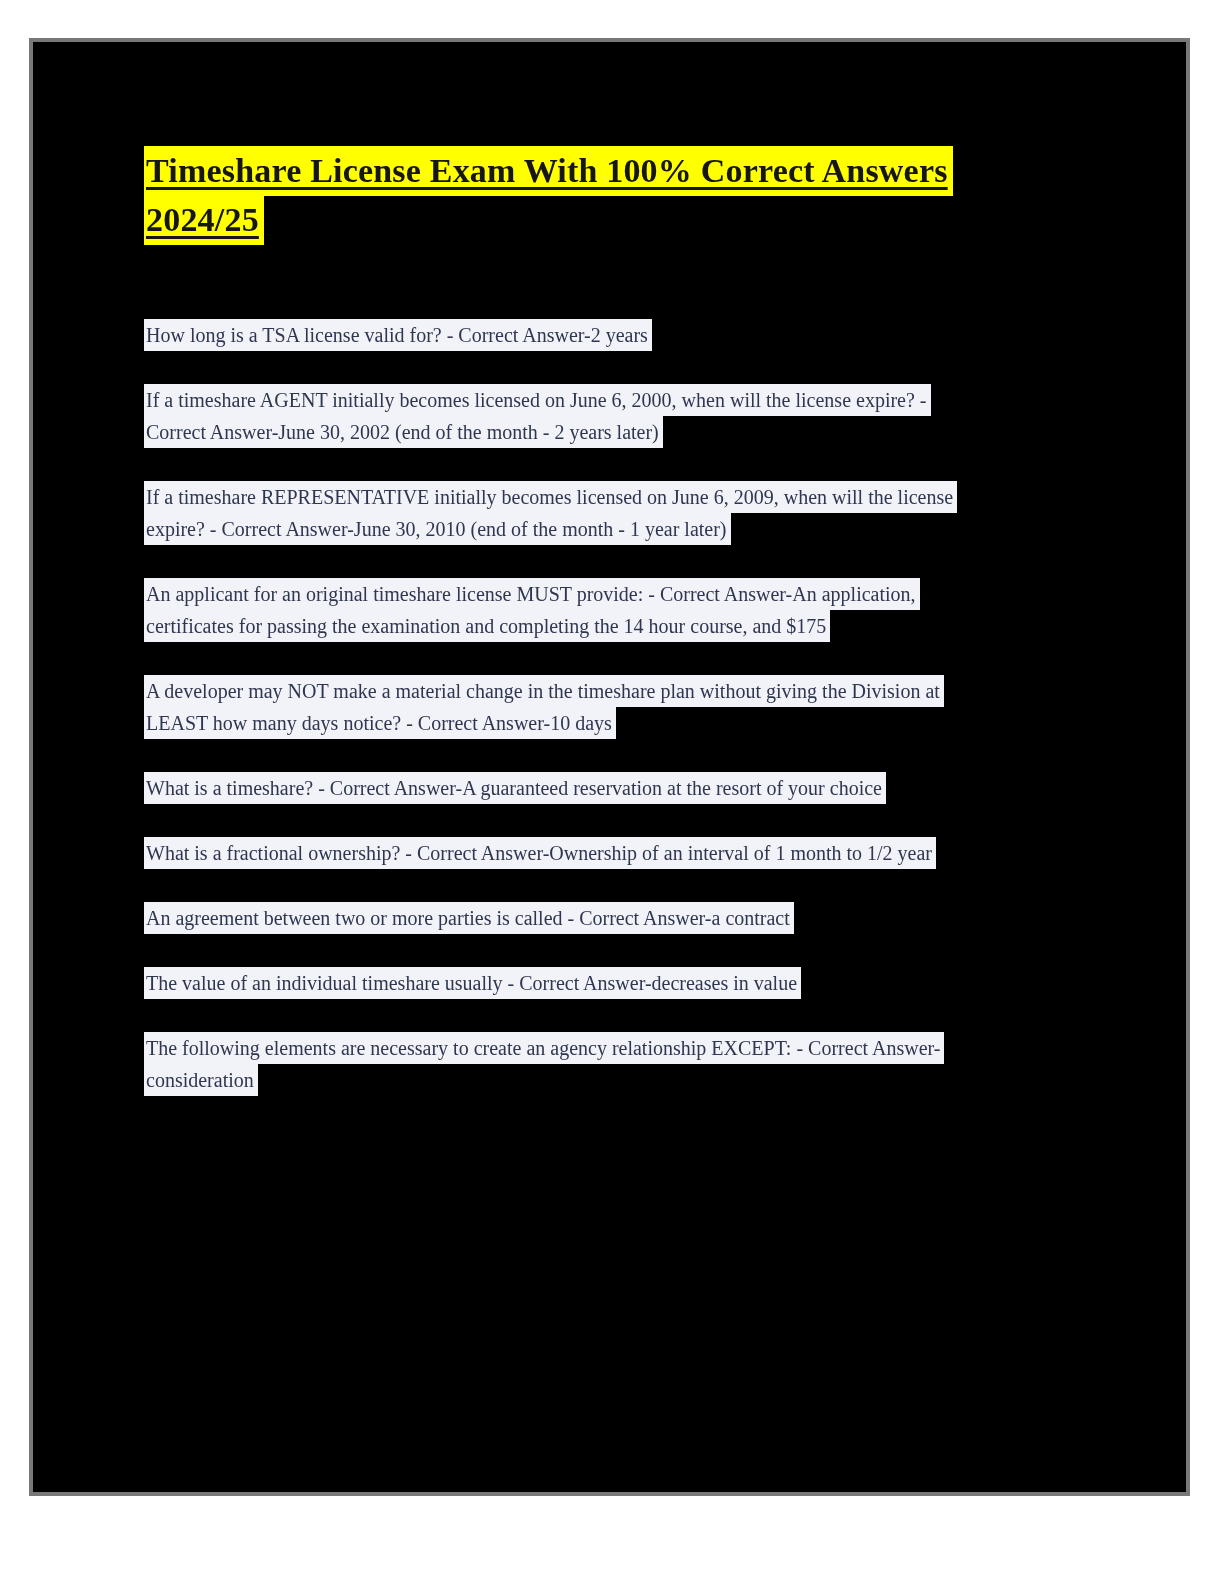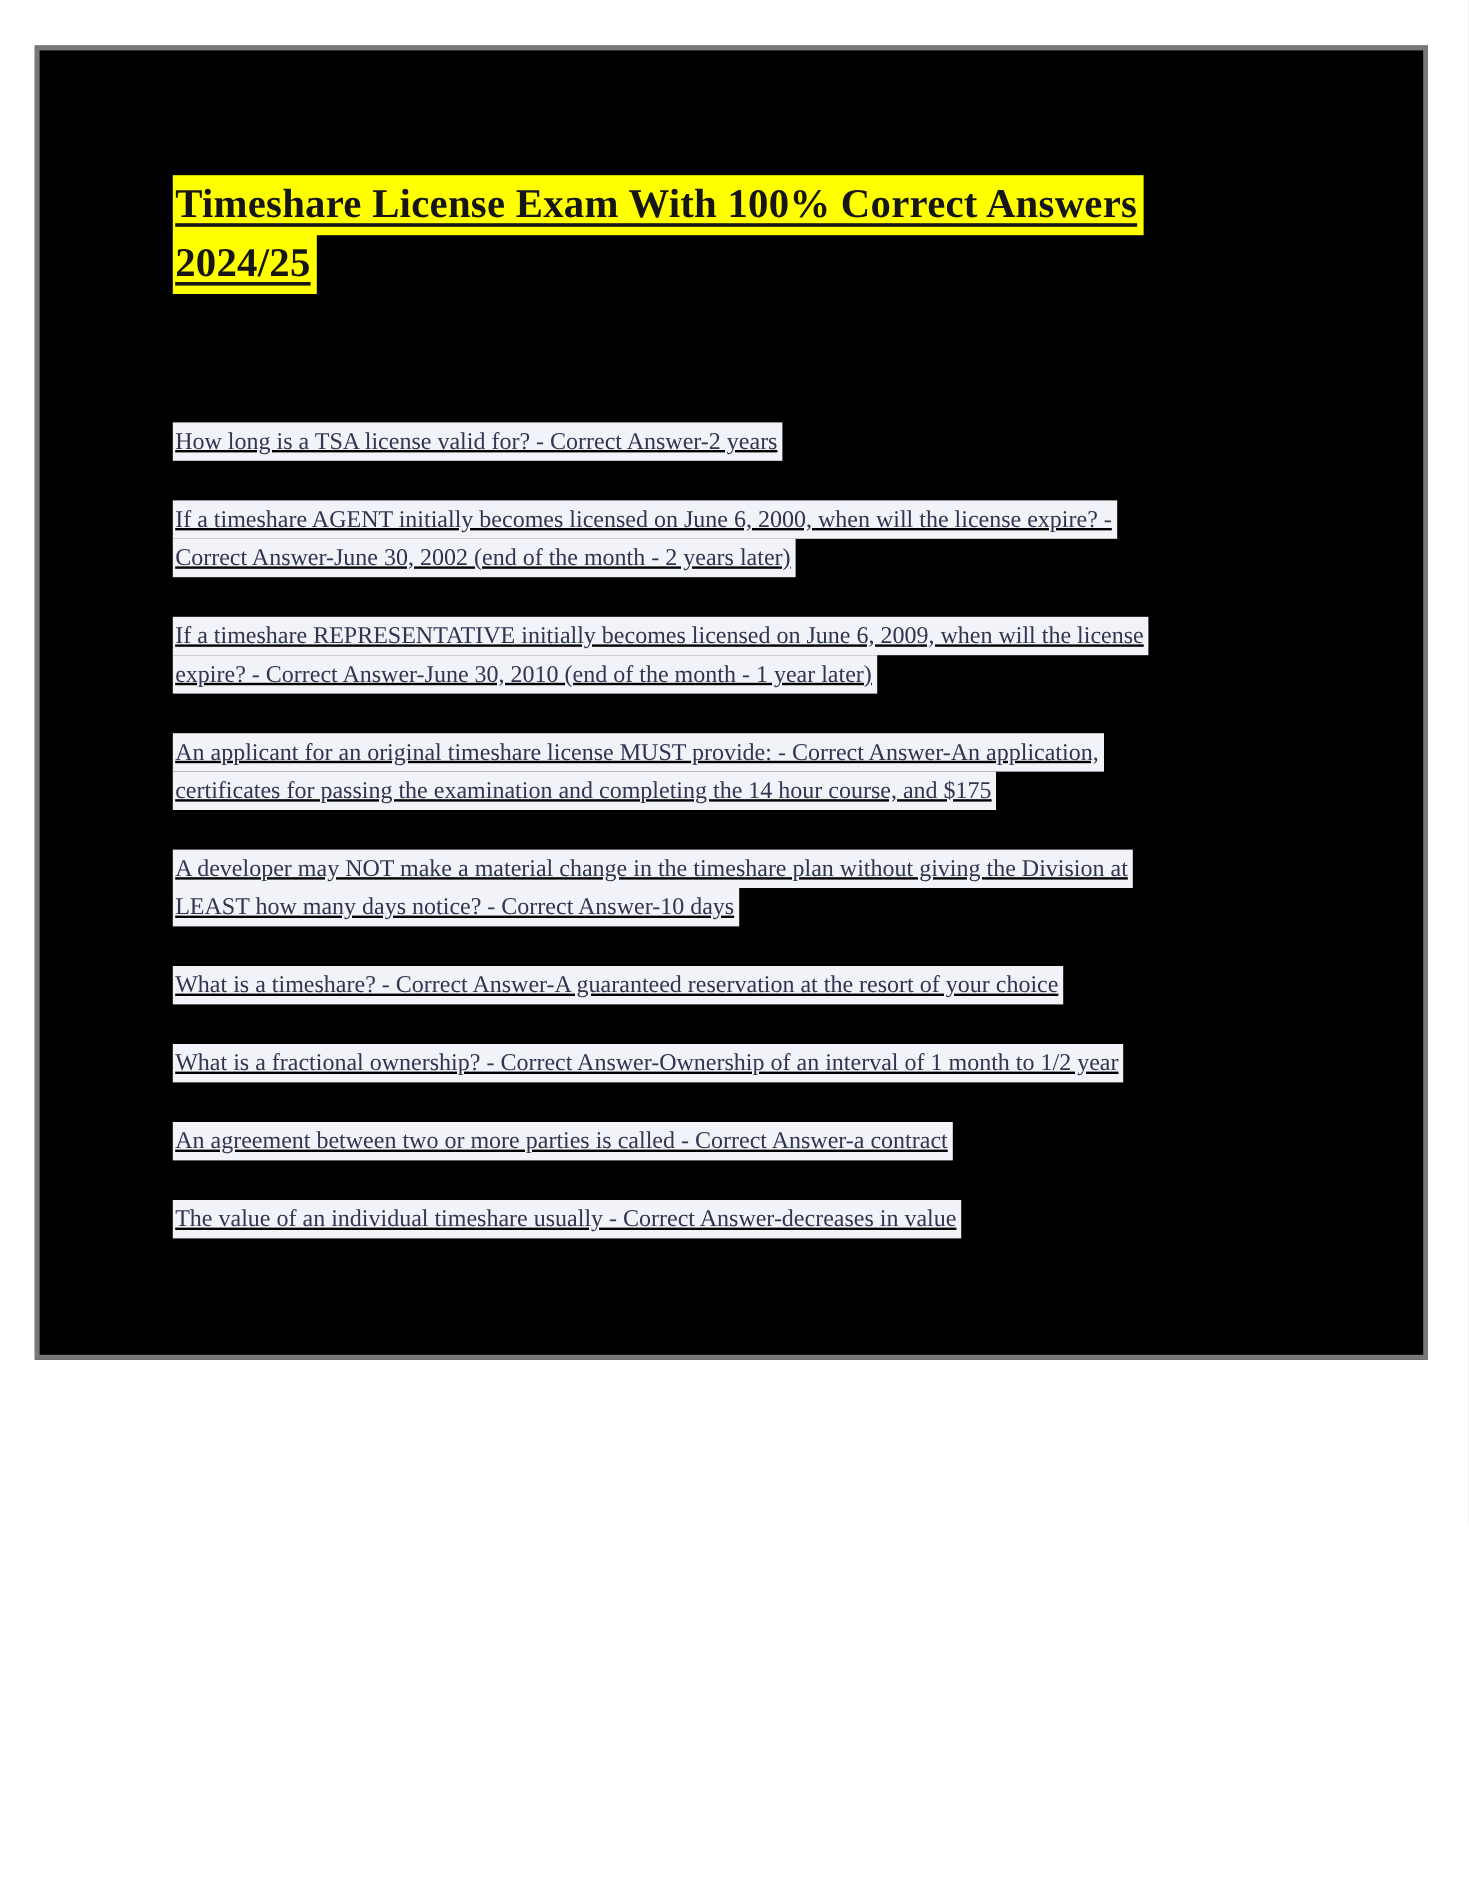--- a/index.html
+++ b/index.html
@@ -14,21 +14,21 @@
   *{margin:0;padding:0;box-sizing:border-box;}
   html,body{
     width:1224px;height:1584px;
     background:var(--outer-bg);
     font-family:"Liberation Serif","DejaVu Serif",serif;
     position:relative;
   }
   .page{
     position:absolute;
     left:29px; top:38px;
-    width:1161px; height:1095px;
+    width:1161px; height:1458px;
     background:var(--page-bg);
     border:4px solid var(--border-color);
   }
   .content{
     padding:104px 40px 0 111px;
   }
   .title{
     font-size:34px;
     font-weight:bold;
     line-height:49px;
@@ -38,23 +38,22 @@
   .title .hl{
     background:var(--title-hl);
     padding:6px 5px 7px 2px;
     -webkit-box-decoration-break:clone;
     box-decoration-break:clone;
     text-decoration:underline;
     text-decoration-thickness:3px;
     text-underline-offset:5px;
   }
   .qa-list{
-    margin-top:108px;
+    margin-top:75px;
     font-size:20px;
-    text-decoration:underline;
   }
   .qa-item{
     margin-top:33px;
     line-height:32px;
     color:var(--qa-text);
   }
   .qa-item:first-child{margin-top:0;}
   .qa-item .hl{
     background:var(--qa-hl);
     padding:5px 4px 5px 2px;
@@ -71,15 +70,16 @@
     <div class="qa-list">
         <p class="qa-item"><span class="hl">How long is a TSA license valid for? - Correct Answer-2 years</span></p>
         <p class="qa-item"><span class="hl">If a timeshare AGENT initially becomes licensed on June 6, 2000, when will the license expire? -<br>Correct Answer-June 30, 2002 (end of the month - 2 years later)</span></p>
         <p class="qa-item"><span class="hl">If a timeshare REPRESENTATIVE initially becomes licensed on June 6, 2009, when will the license<br>expire? - Correct Answer-June 30, 2010 (end of the month - 1 year later)</span></p>
         <p class="qa-item"><span class="hl">An applicant for an original timeshare license MUST provide: - Correct Answer-An application,<br>certificates for passing the examination and completing the 14 hour course, and $175</span></p>
         <p class="qa-item"><span class="hl">A developer may NOT make a material change in the timeshare plan without giving the Division at<br>LEAST how many days notice? - Correct Answer-10 days</span></p>
         <p class="qa-item"><span class="hl">What is a timeshare? - Correct Answer-A guaranteed reservation at the resort of your choice</span></p>
         <p class="qa-item"><span class="hl">What is a fractional ownership? - Correct Answer-Ownership of an interval of 1 month to 1/2 year</span></p>
         <p class="qa-item"><span class="hl">An agreement between two or more parties is called - Correct Answer-a contract</span></p>
         <p class="qa-item"><span class="hl">The value of an individual timeshare usually - Correct Answer-decreases in value</span></p>
+        <p class="qa-item"><span class="hl">The following elements are necessary to create an agency relationship EXCEPT: - Correct Answer-<br>consideration</span></p>
       </div>
   </div>
 </div>
 
 </body></html>

